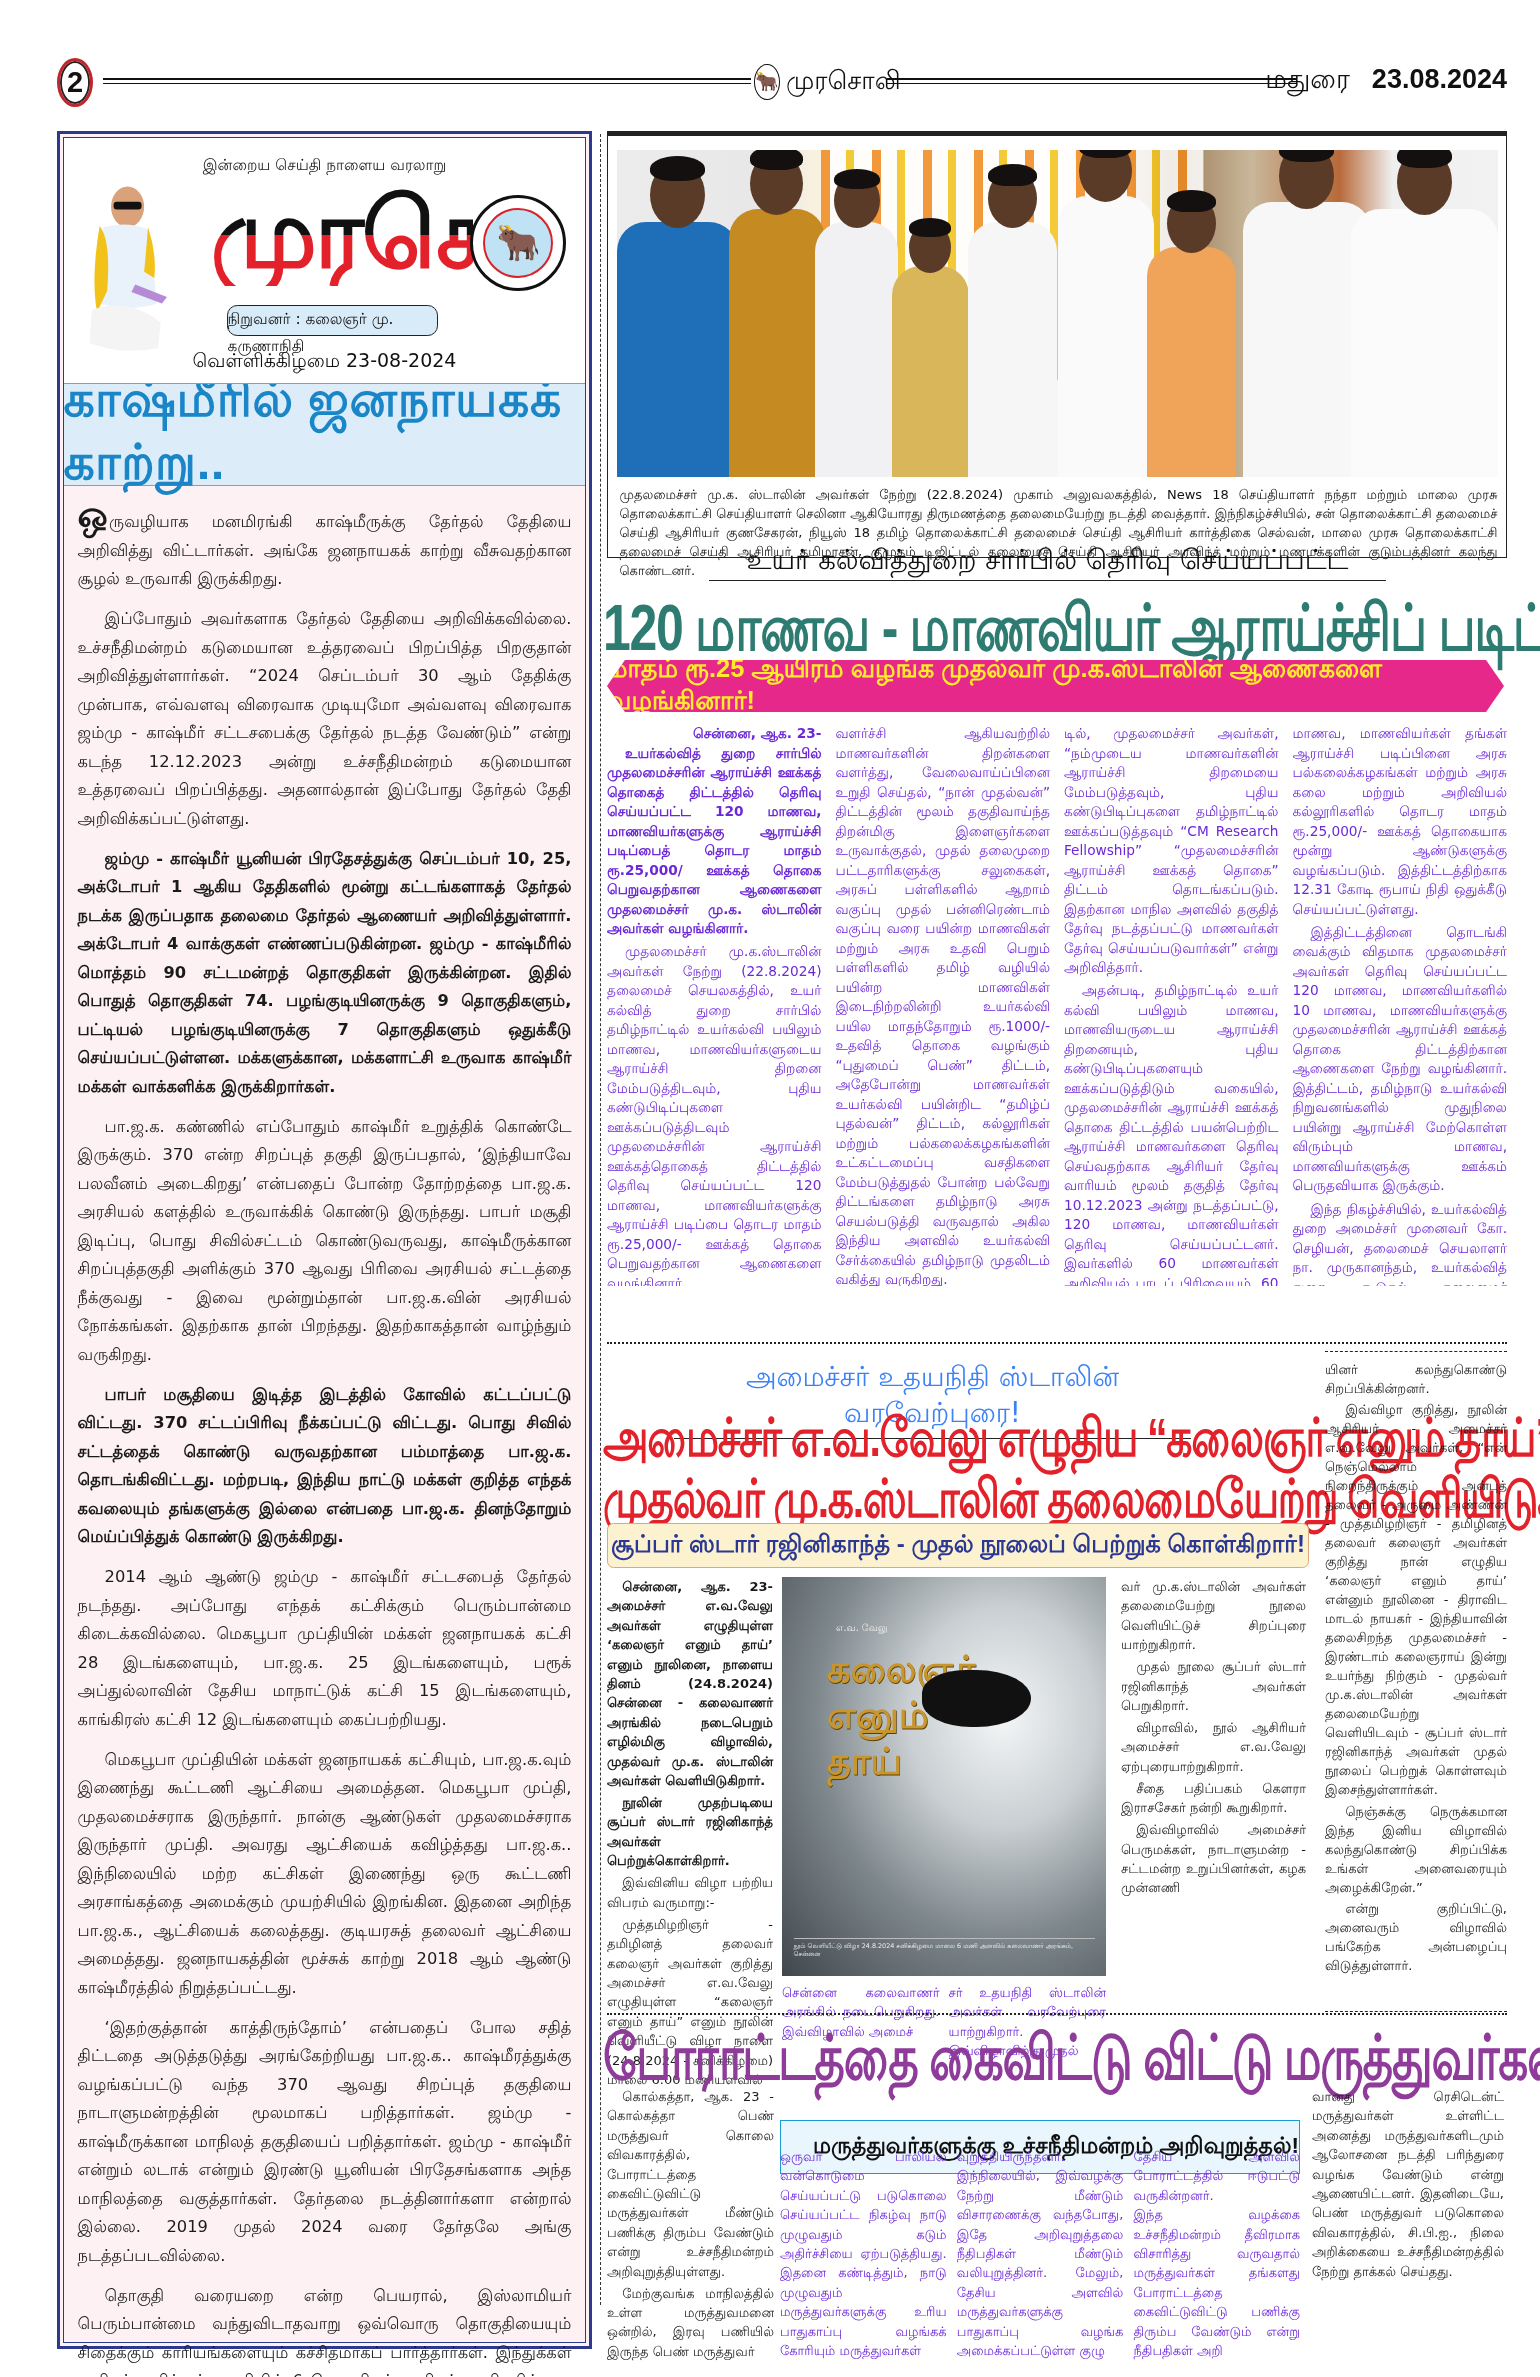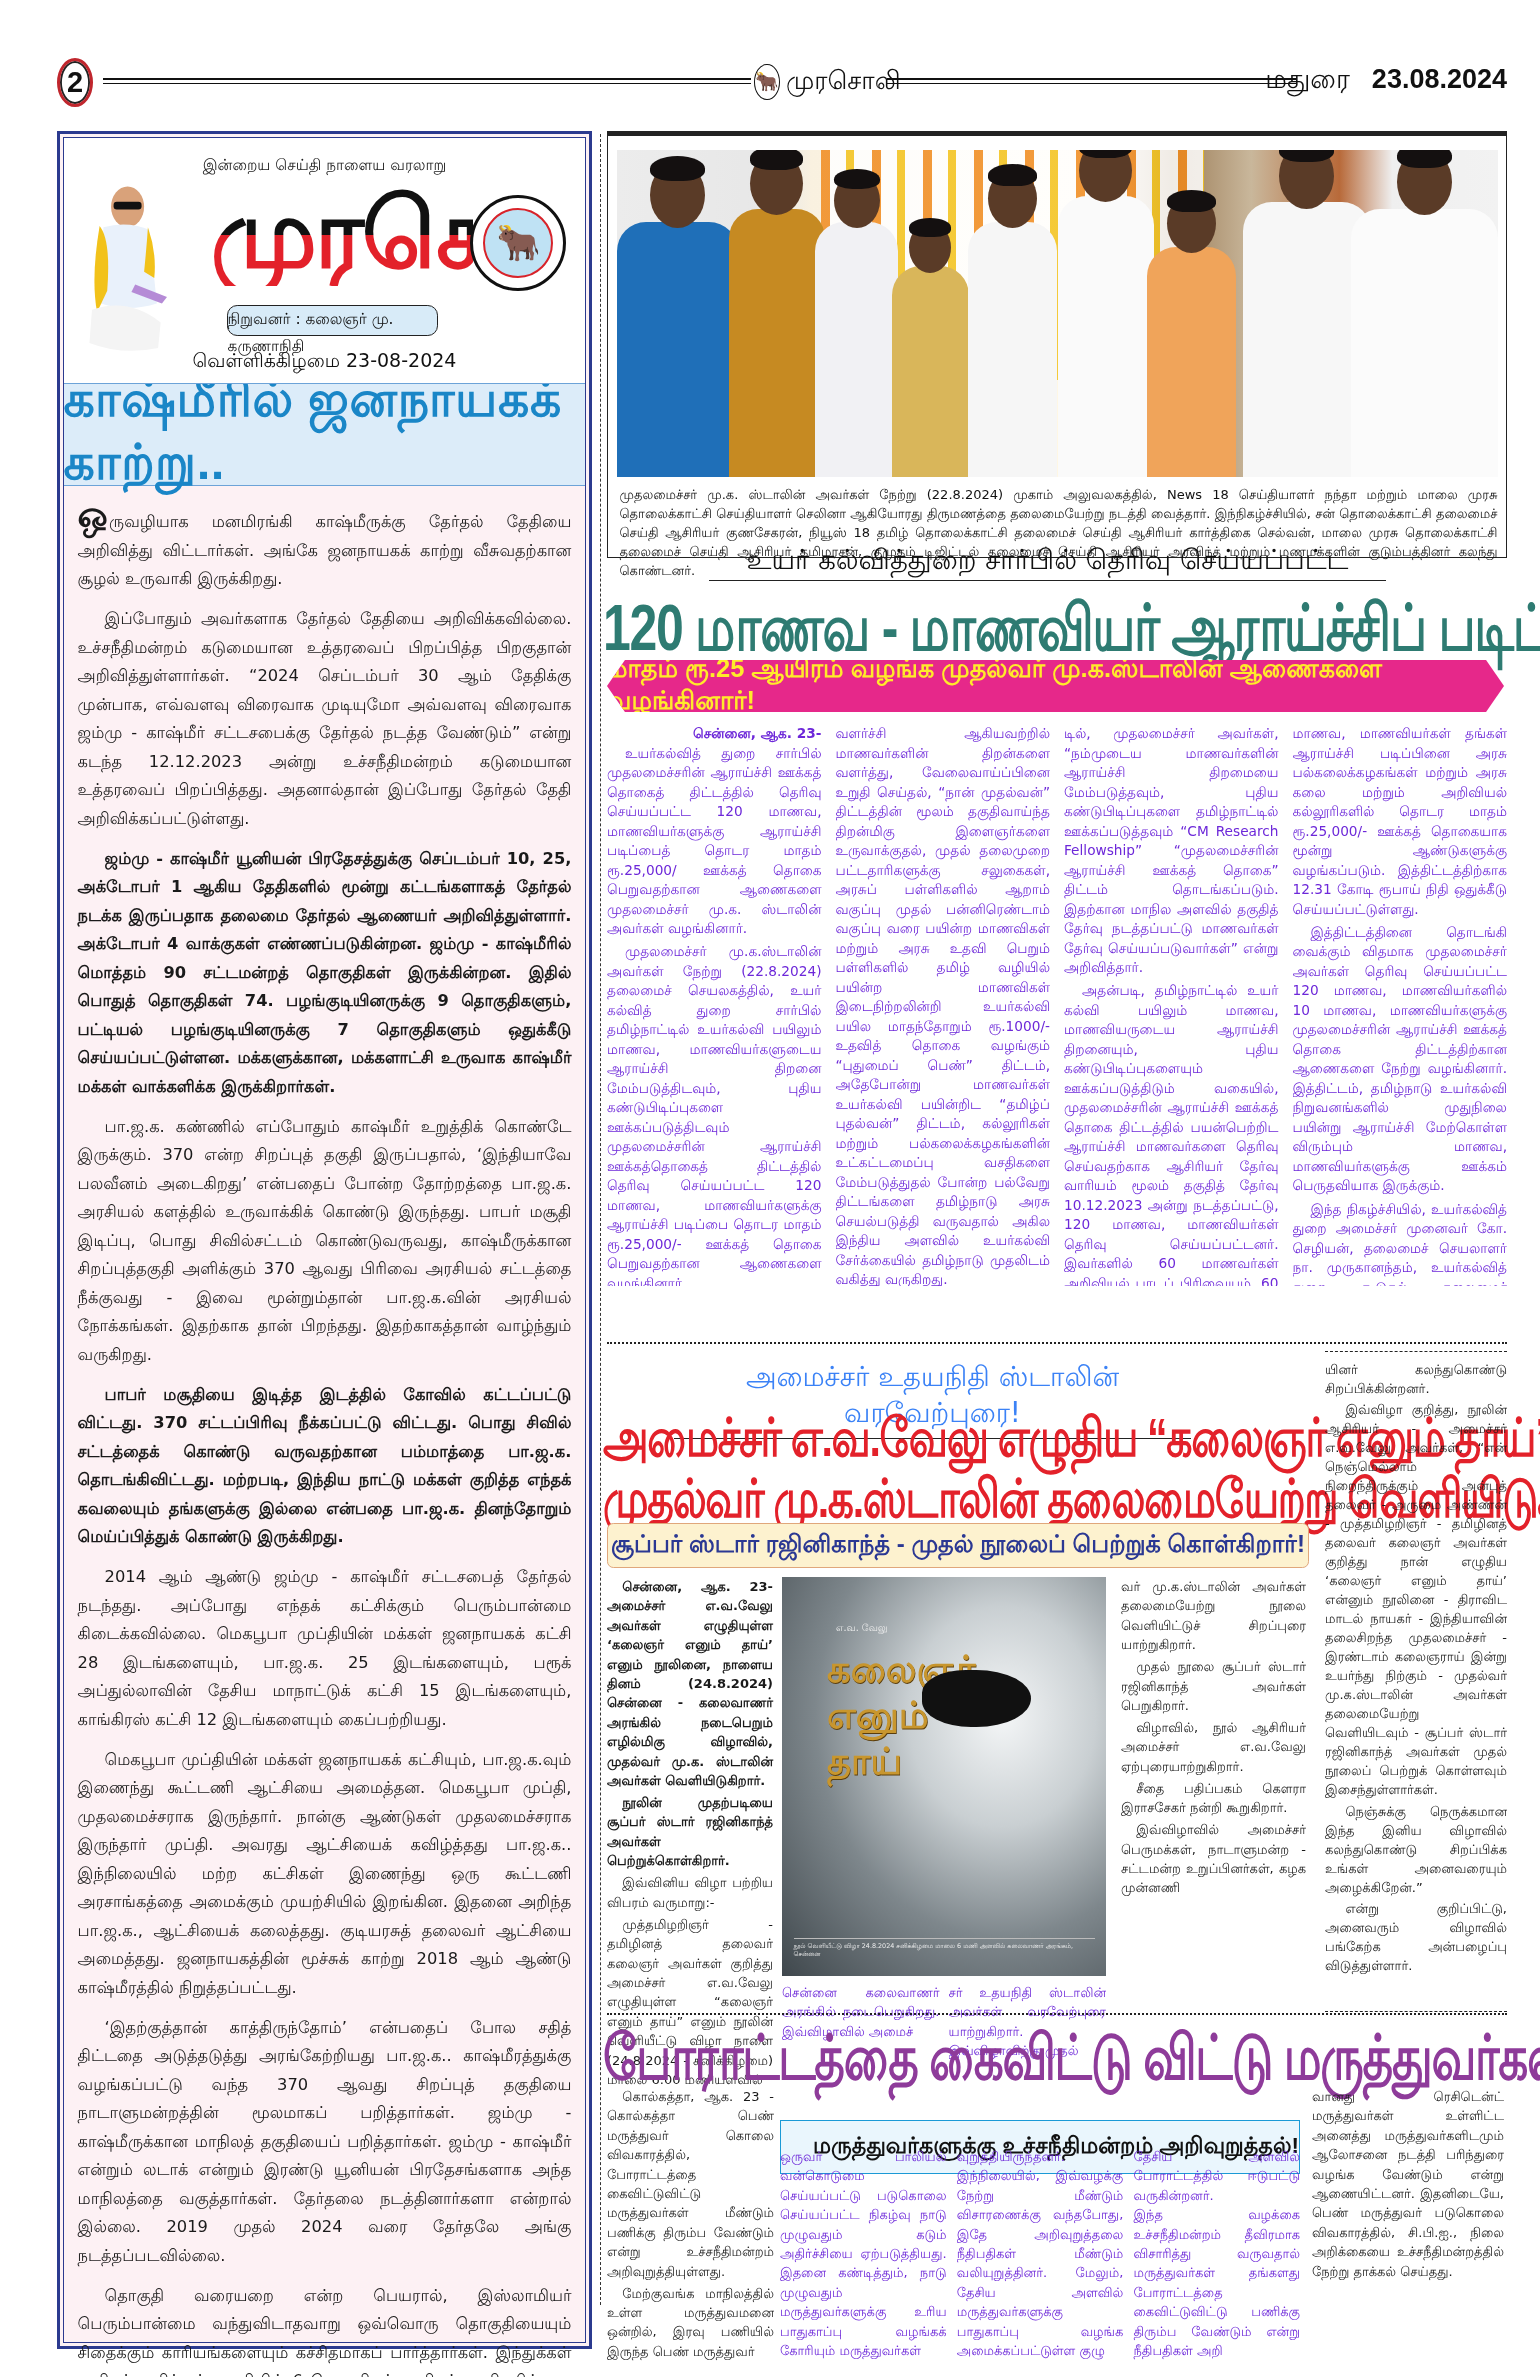--- a/index.html
+++ b/index.html
@@ -63,21 +63,21 @@
   #edu-kicker { position: absolute; left: 709px; top: 543px; width: 677px; text-align: center; font-size: 27.5px; color: #111;
     padding-bottom: 1px; border-bottom: 1.9px solid #222; }
   #edu-headline { position: absolute; left: 603px; top: 591px; width: 907px; text-align: center; font-family: "Liberation Sans", sans-serif;
     font-weight: bold; font-size: 50px; color: #2e7b72; letter-spacing: -1.3px; transform: scaleY(1.28); transform-origin: top center; white-space: nowrap; }
   #edu-banner { position: absolute; left: 607px; top: 660px; width: 897px; height: 52px; background: #e6288a;
     clip-path: polygon(2% 0, 98% 0, 100% 50%, 98% 100%, 2% 100%, 0 50%); display: flex; align-items: center; justify-content: center; }
   #edu-banner span { font-family: "Liberation Sans", sans-serif; font-weight: bold; font-size: 25.5px; color: #ffeb2a; }
   #edu-cols { position: absolute; left: 607px; top: 724px; width: 900px; height: 562px; display: flex; gap: 14px; }
   .col { flex: 1; font-size: 13.7px; line-height: 19.5px; text-align: justify; color: #6d28d9; overflow: hidden; }
   .col p { text-indent: 18px; margin-bottom: 3.8px; }
-  .col p.b { font-weight: normal; }
+  .col p.b { font-weight: bold; }
   .col p.noind { text-indent: 0; }
   .col .dateline { font-weight: bold; text-align: right; display: block; }
   #hsep1 { position: absolute; left: 607px; top: 1342px; width: 900px; border-top: 2.6px dotted #222; }
 
   
   #book-kicker { position: absolute; left: 674px; top: 1360px; width: 517px; text-align: center; font-size: 27.5px; color: #3b82f6;
     padding-bottom: 6px; border-bottom: 1.9px solid #222; }
   #book-head1, #book-head2 { position: absolute; left: 603px; width: 715px; text-align: center; font-family: "Liberation Sans", sans-serif;
     font-weight: bold; font-size: 41px; color: #e3212a; letter-spacing: -1.3px; transform: scaleY(1.3); transform-origin: top center; white-space: nowrap; }
   #book-head1 { top: 1408px; }

